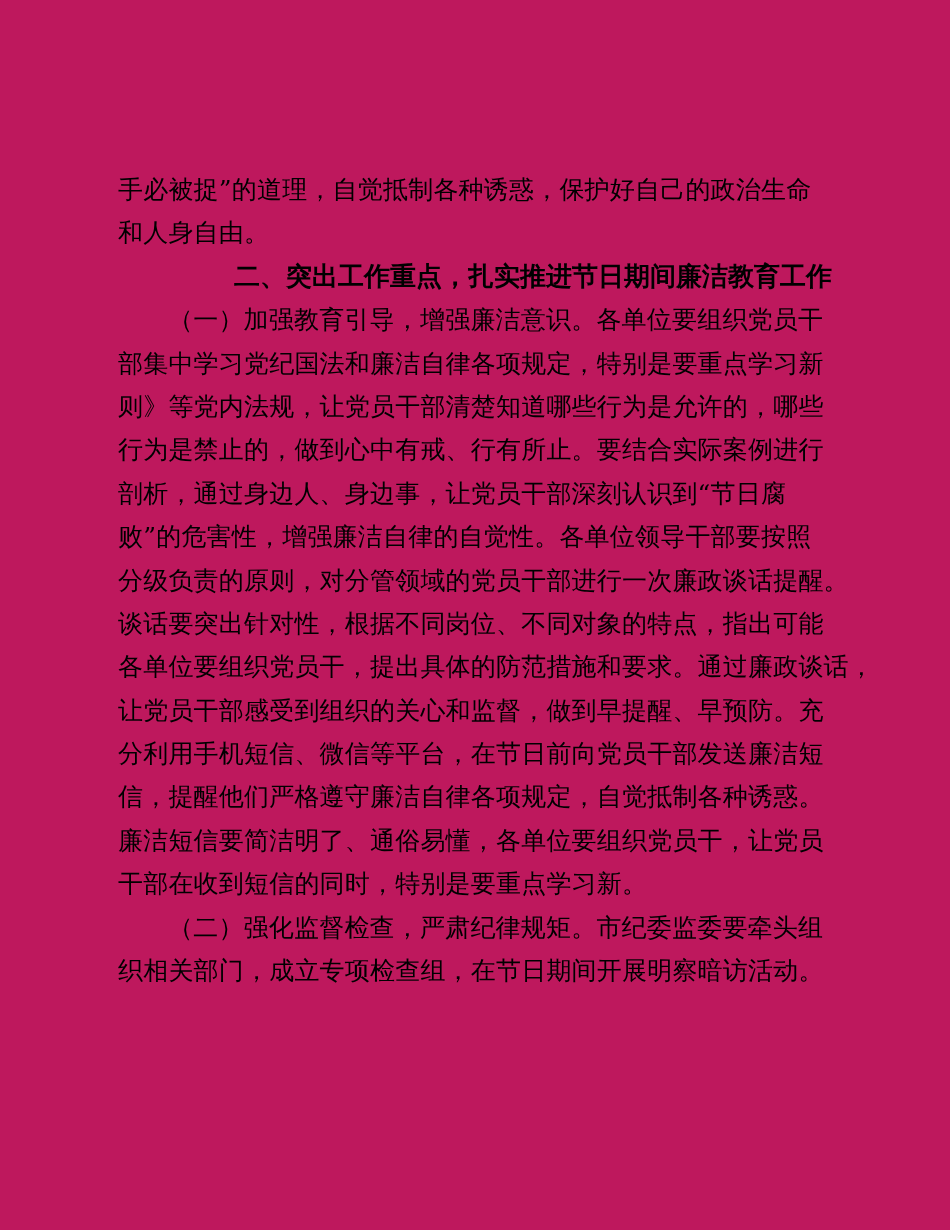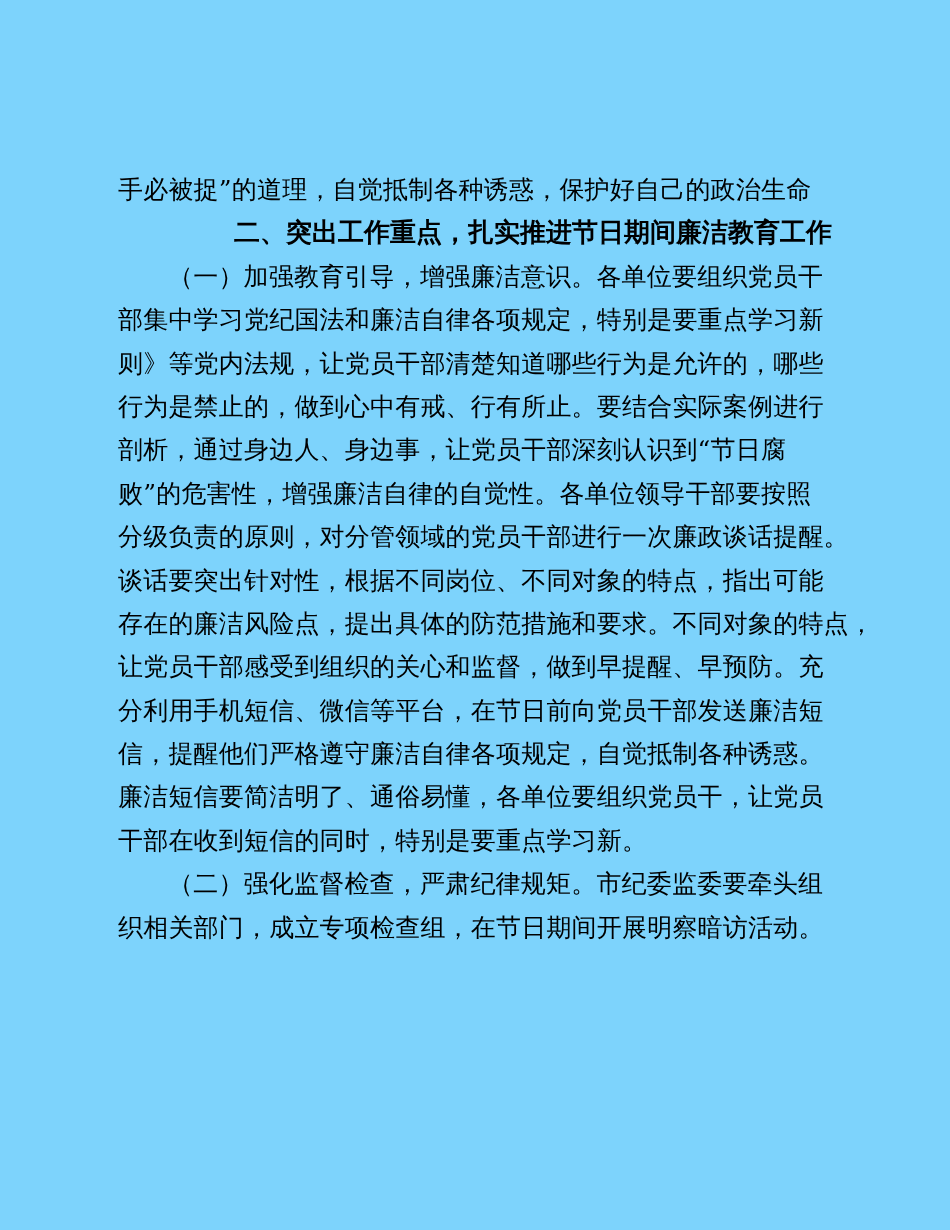--- a/index.html
+++ b/index.html
@@ -4,21 +4,21 @@
 <style>
   html, body {
     margin: 0;
     padding: 0;
     background: #ffffff;
   }
   .page {
     position: relative;
     width: 950px;
     height: 1230px;
-    background: #7dd3fc;
+    background: #be185d;
     overflow: hidden;
   }
   .doc-content {
     position: absolute;
     left: 118px;
     top: 168px;
     width: 714px;
   }
   .line {
     font-family: "DejaVu Serif", serif;
@@ -40,30 +40,31 @@
     letter-spacing: 0;
     text-align: right;
   }
 </style>
 </head>
 <body>
 
 <div class="page">
   <div class="doc-content">
     <div class="line">手必被捉”的道理，自觉抵制各种诱惑，保护好自己的政治生命</div>
+    <div class="line">和人身自由。</div>
     <div class="line heading indent">二、突出工作重点，扎实推进节日期间廉洁教育工作</div>
     <div class="line indent">（一）加强教育引导，增强廉洁意识。各单位要组织党员干</div>
     <div class="line">部集中学习党纪国法和廉洁自律各项规定，特别是要重点学习新</div>
     <div class="line">则》等党内法规，让党员干部清楚知道哪些行为是允许的，哪些</div>
     <div class="line">行为是禁止的，做到心中有戒、行有所止。要结合实际案例进行</div>
     <div class="line">剖析，通过身边人、身边事，让党员干部深刻认识到“节日腐</div>
     <div class="line">败”的危害性，增强廉洁自律的自觉性。各单位领导干部要按照</div>
     <div class="line">分级负责的原则，对分管领域的党员干部进行一次廉政谈话提醒。</div>
     <div class="line">谈话要突出针对性，根据不同岗位、不同对象的特点，指出可能</div>
-    <div class="line">存在的廉洁风险点，提出具体的防范措施和要求。不同对象的特点，</div>
+    <div class="line">各单位要组织党员干，提出具体的防范措施和要求。通过廉政谈话，</div>
     <div class="line">让党员干部感受到组织的关心和监督，做到早提醒、早预防。充</div>
     <div class="line">分利用手机短信、微信等平台，在节日前向党员干部发送廉洁短</div>
     <div class="line">信，提醒他们严格遵守廉洁自律各项规定，自觉抵制各种诱惑。</div>
     <div class="line">廉洁短信要简洁明了、通俗易懂，各单位要组织党员干，让党员</div>
     <div class="line">干部在收到短信的同时，特别是要重点学习新。</div>
     <div class="line indent">（二）强化监督检查，严肃纪律规矩。市纪委监委要牵头组</div>
     <div class="line">织相关部门，成立专项检查组，在节日期间开展明察暗访活动。</div>
   </div>
 </div>
 

